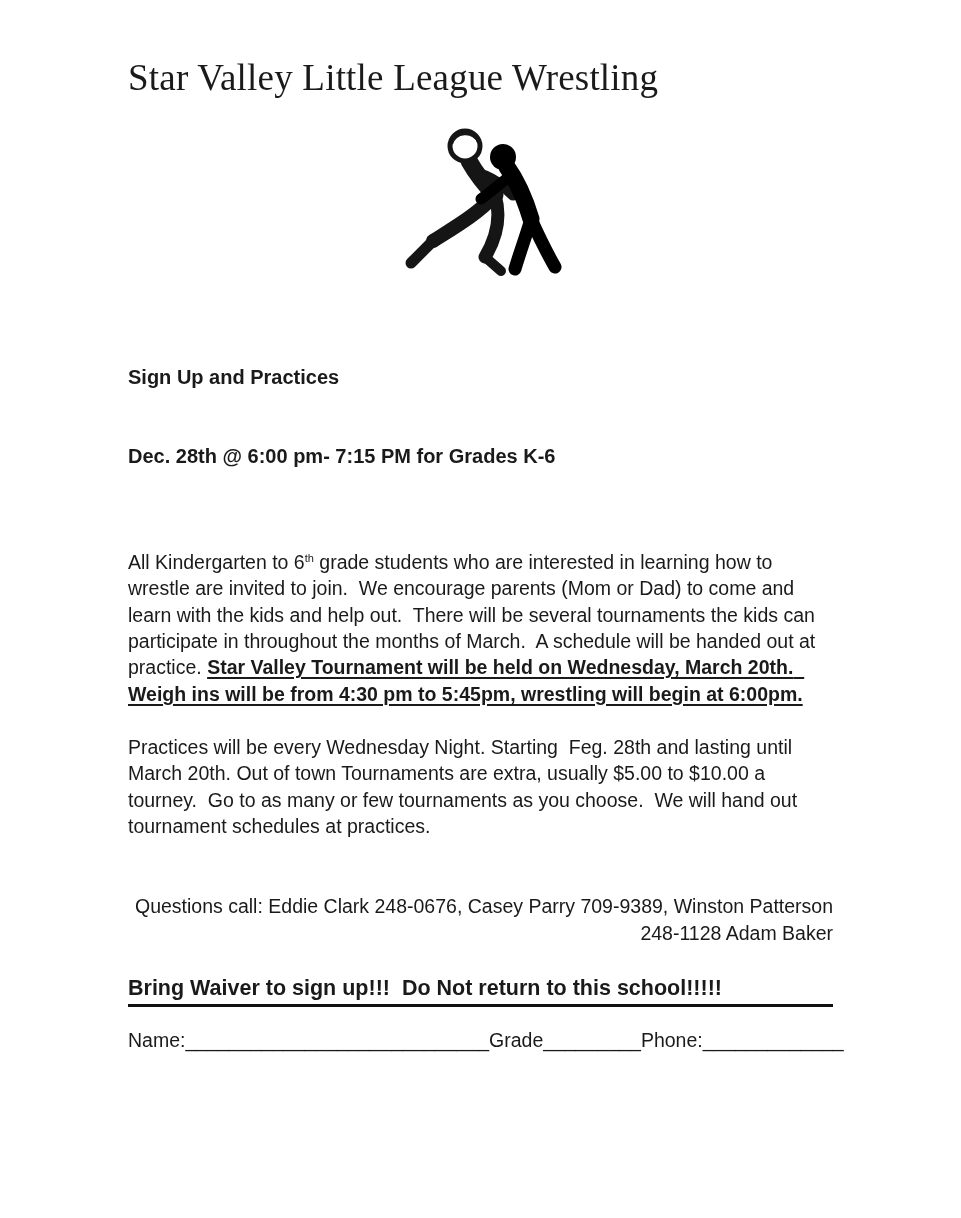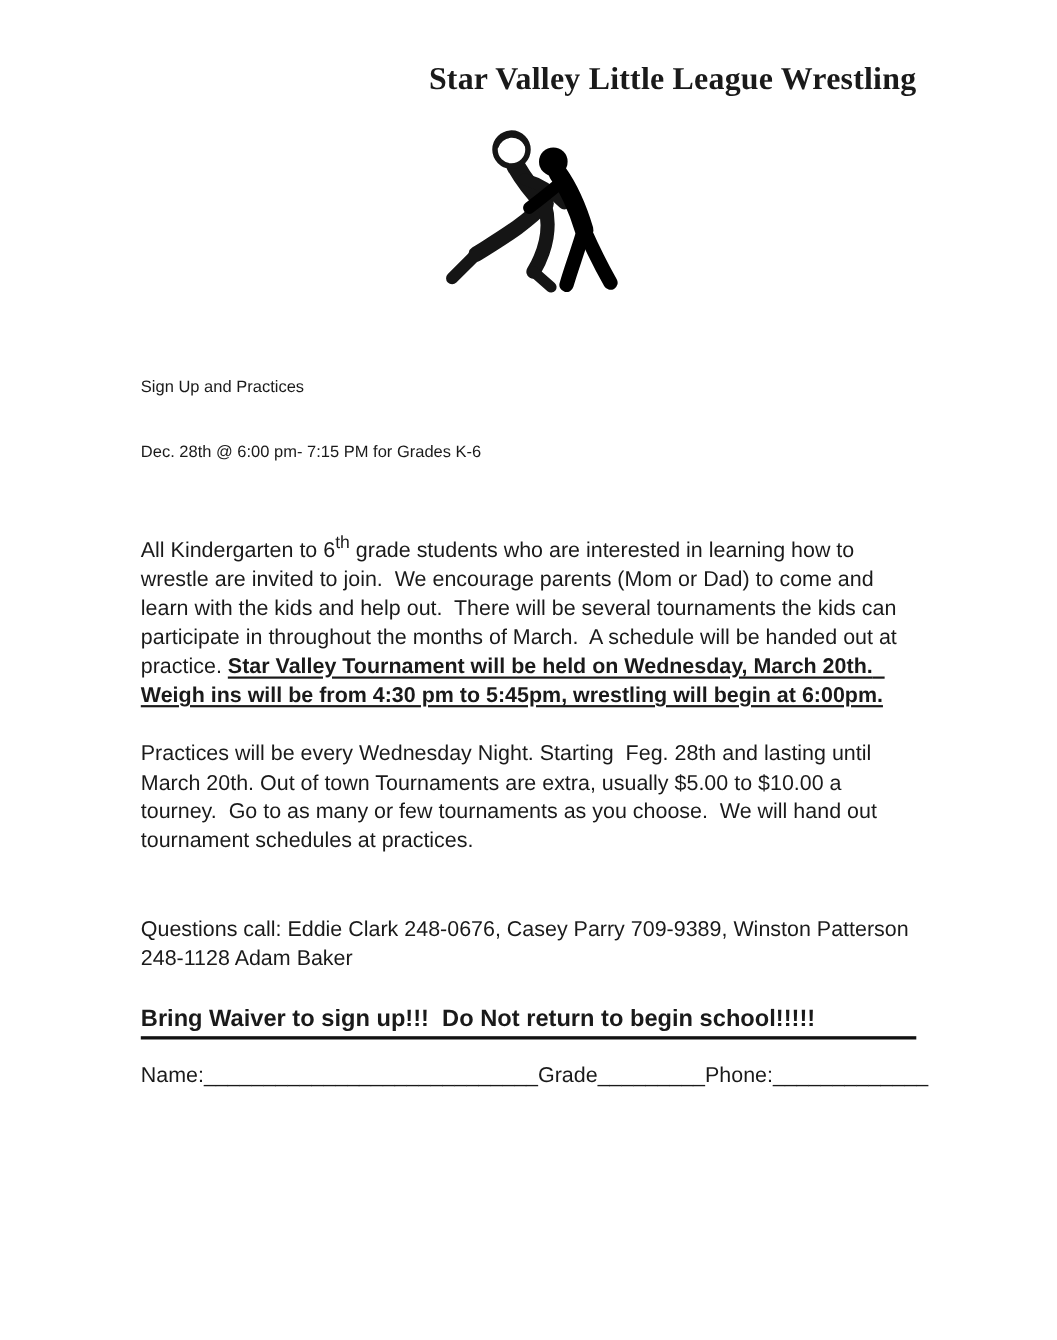--- a/index.html
+++ b/index.html
@@ -14,66 +14,67 @@
     color: #1a1a1a;
     overflow: hidden;
   }
   .page {
     box-sizing: border-box;
     width: 961px;
     padding: 56px 128px 0 128px;
   }
   .doc-title {
     font-family: "Liberation Serif", serif;
-    font-size: 29px;
-    font-weight: 700;
-    text-align: right;
+    font-size: 37px;
+    font-weight: 400;
+    text-align: left;
     margin: 0 0 14px 0;
     letter-spacing: 0.2px;
   }
   .clipart-wrap {
     text-align: center;
     margin: 10px 0 24px 0;
   }
   .signup-block {
-    font-size: 15px;
-    font-weight: 400;
+    font-size: 20px;
+    font-weight: 700;
     line-height: 1.32;
     white-space: pre-wrap;
   }
   .para {
     font-size: 19.5px;
     line-height: 1.35;
     white-space: pre-wrap;
     margin: 27px 0 0 0;
   }
   .bold-underline {
     font-weight: 700;
     text-decoration: underline;
     text-decoration-thickness: 2px;
     text-underline-offset: 3px;
   }
   .questions {
     margin-top: 54px;
+    text-align: right;
   }
   .waiver-heading {
     margin-top: 30px;
     font-size: 21.5px;
     font-weight: 700;
     border-bottom: 3px solid #111;
     padding-bottom: 3px;
     white-space: pre-wrap;
   }
   .form-line {
     margin-top: 22px;
     font-size: 19.5px;
     white-space: pre-wrap;
   }
   sup.ord {
-    font-size: 16px;
+    font-size: 11px;
     vertical-align: super;
     line-height: 0;
   }
 </style>
 </head>
 <body>
 
 <div class="page">
 
   <h1 class="doc-title">Star Valley Little League Wrestling</h1>
@@ -106,17 +107,17 @@
     <div>Sign Up and Practices</div>
     <div>Dec. 28th @ 6:00 pm- 7:15 PM for Grades K-6</div>
   </div>
 
   <p class="para"><span>All Kindergarten to 6</span><sup class="ord">th</sup><span> grade students who are interested in learning how to wrestle are invited to join.  We encourage parents (Mom or Dad) to come and learn with the kids and help out.  There will be several tournaments the kids can participate in throughout the months of March.  A schedule will be handed out at practice. </span><span class="bold-underline">Star Valley Tournament will be held on Wednesday, March 20th.  Weigh ins will be from 4:30 pm to 5:45pm, wrestling will begin at 6:00pm.</span></p>
 
   <p class="para">Practices will be every Wednesday Night. Starting  Feg. 28th and lasting until March 20th. Out of town Tournaments are extra, usually $5.00 to $10.00 a tourney.  Go to as many or few tournaments as you choose.  We will hand out tournament schedules at practices.</p>
 
   <p class="para questions">Questions call: Eddie Clark 248-0676, Casey Parry 709-9389, Winston Patterson 248-1128 Adam Baker</p>
 
-  <div class="waiver-heading">Bring Waiver to sign up!!!  Do Not return to begin school!!!!!</div>
+  <div class="waiver-heading">Bring Waiver to sign up!!!  Do Not return to this school!!!!!</div>
 
   <div class="form-line"><span>Name:</span><span>____________________________</span><span>Grade</span><span>_________</span><span>Phone:</span><span>_____________</span></div>
 
 </div>
 
 </body></html>

